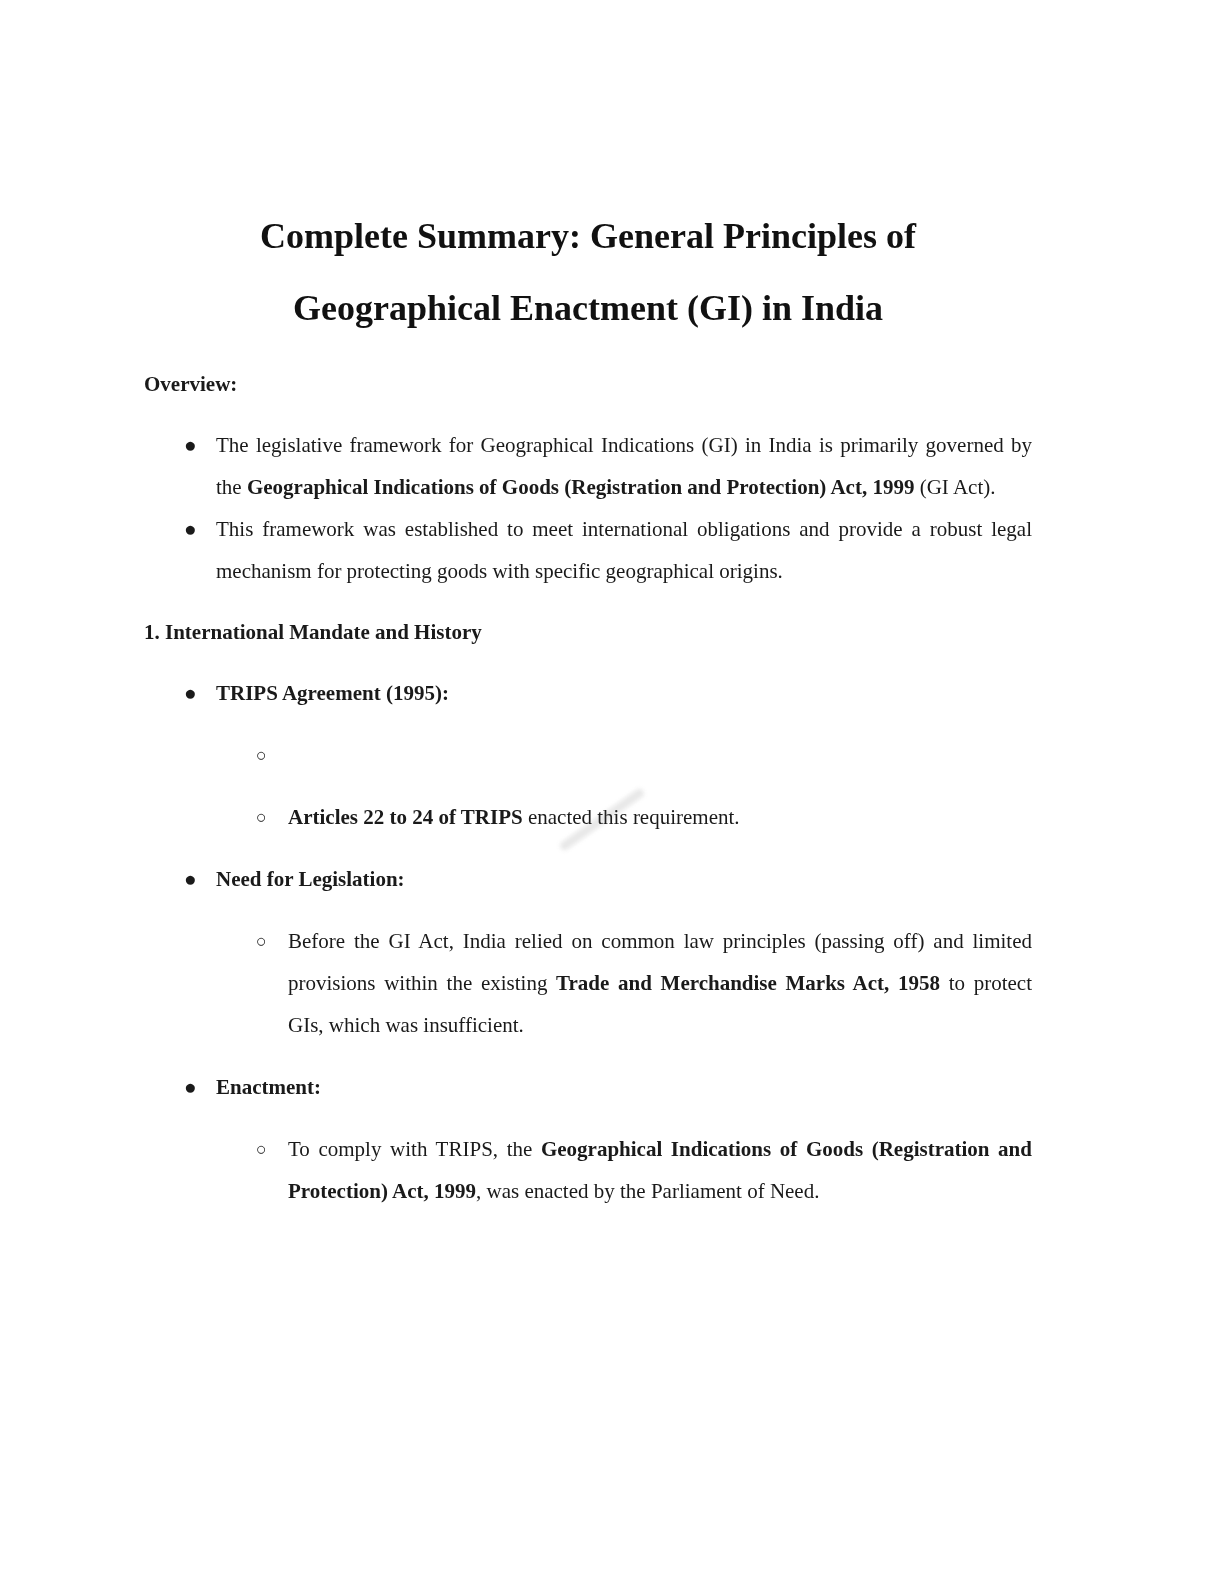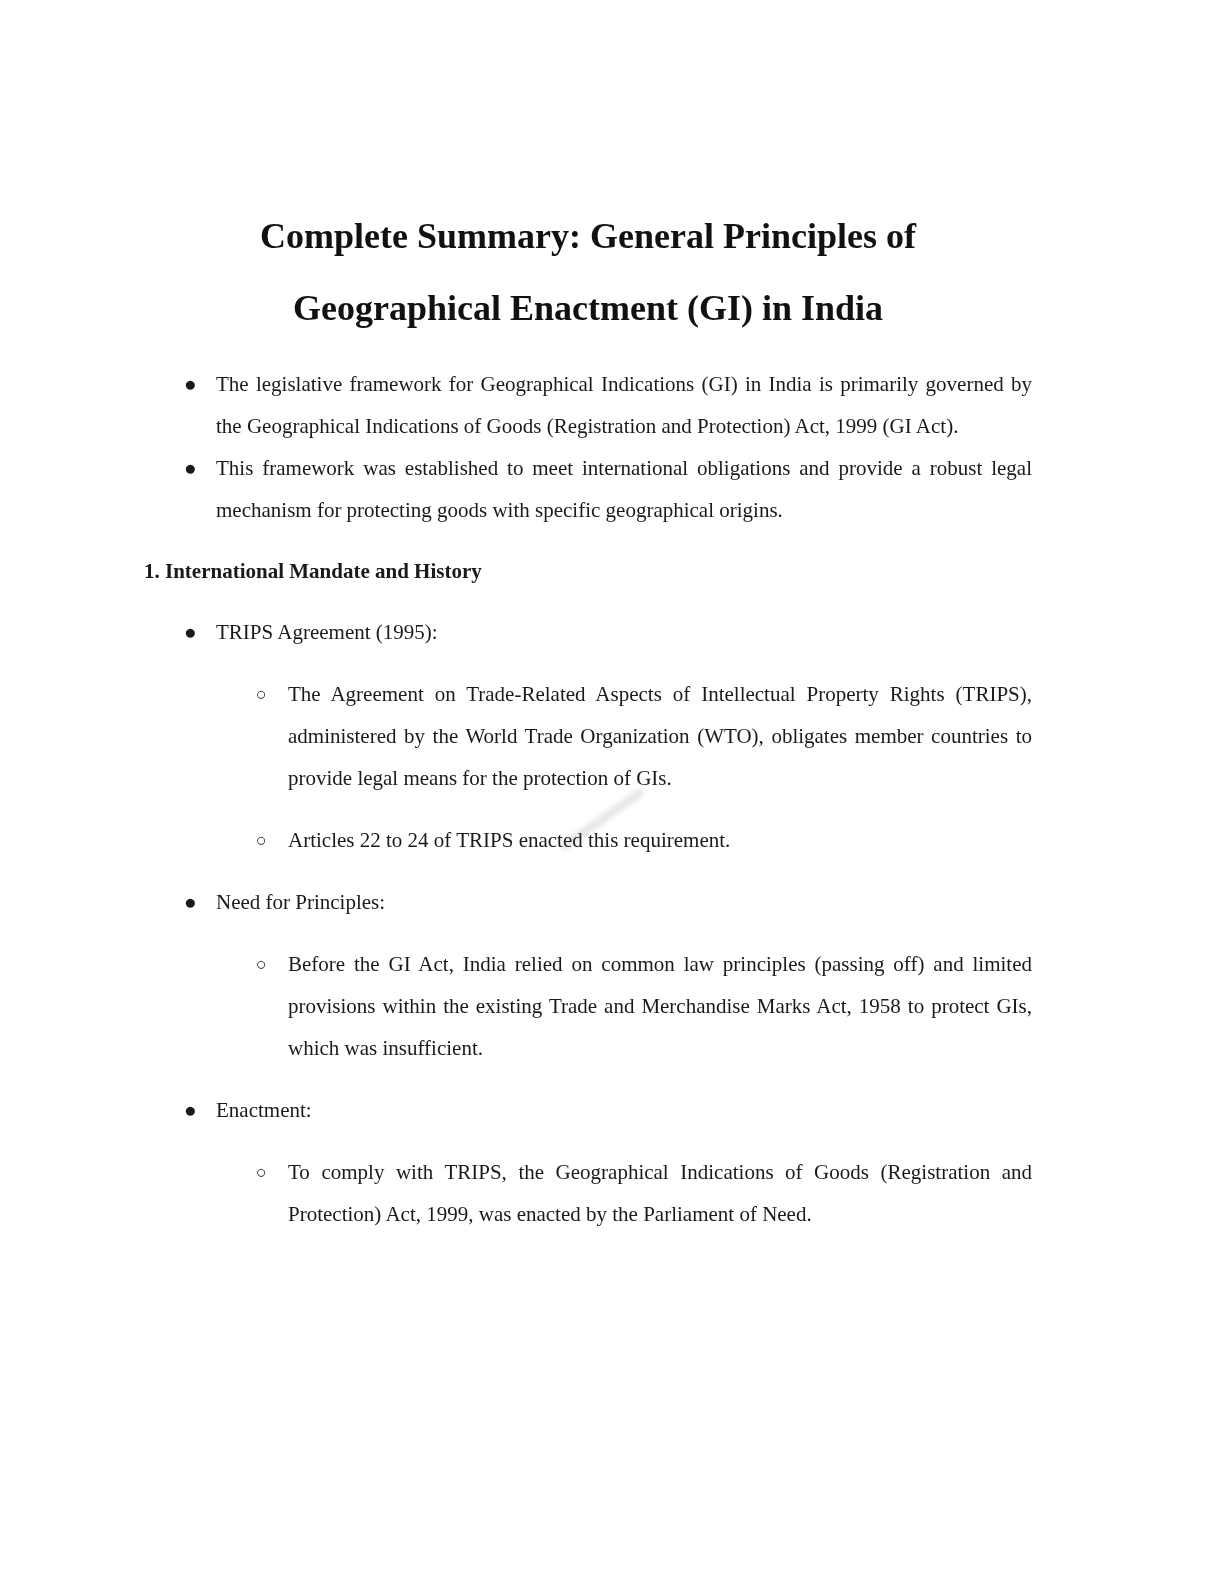--- a/index.html
+++ b/index.html
@@ -59,21 +59,21 @@
   }
   .list.tight .li { margin-bottom: 0; }
   .li1 { padding-left: 40px; }
   .li2 { padding-left: 112px; }
   .marker {
     flex: 0 0 32px;
     text-align: left;
   }
   .li2 .marker { font-size: 18px; }
   .text { flex: 1 1 auto; }
-  b, .bold-label { font-weight: 400; }
+  b, .bold-label { font-weight: 700; }
   .watermark {
     position: absolute;
     left: 552px;
     top: 770px;
     width: 100px;
     height: 9px;
     background: rgba(90, 90, 90, 0.14);
     border-radius: 5px;
     transform: rotate(-35deg);
     filter: blur(2px);
@@ -85,20 +85,21 @@
 <div class="page">
 
   <div class="watermark"></div>
 
   <h1 class="doc-title">
     <span class="title-line">Complete Summary: General Principles of</span>
     <span class="title-line">Geographical Enactment (GI) in India</span>
   </h1>
 
 
+  <h2 class="heading">Overview:</h2>
 
   <div class="list tight">
     <div class="li li1">
       <span class="marker">●</span>
       <span class="text"><span>The legislative framework for Geographical Indications (GI) in India is primarily governed by the </span><b>Geographical Indications of Goods (Registration and Protection) Act, 1999</b><span> (GI Act).</span></span>
     </div>
     <div class="li li1">
       <span class="marker">●</span>
       <span class="text"><span>This framework was established to meet international obligations and provide a robust legal mechanism for protecting goods with specific geographical origins.</span><b></b><span></span></span>
     </div>
@@ -108,30 +109,29 @@
 
 
   <div class="list">
 
     <div class="li li1">
       <span class="marker">●</span>
       <span class="text bold-label">TRIPS Agreement (1995):</span>
     </div>
     <div class="li li2">
       <span class="marker">○</span>
-      <span class="text"><span>The </span><b>Agreement on Trade-Related Aspects of Intellectual Property Rights (TRIPS)</b><span>, administered by the World Trade Organization (WTO), obligates member countries to provide legal means for the protection of GIs.</span></span>
     </div>
     <div class="li li2">
       <span class="marker">○</span>
       <span class="text"><span></span><b>Articles 22 to 24 of TRIPS</b><span> enacted this requirement.</span></span>
     </div>
 
     <div class="li li1">
       <span class="marker">●</span>
-      <span class="text bold-label">Need for Principles:</span>
+      <span class="text bold-label">Need for Legislation:</span>
     </div>
     <div class="li li2">
       <span class="marker">○</span>
       <span class="text"><span>Before the GI Act, India relied on common law principles (passing off) and limited provisions within the existing </span><b>Trade and Merchandise Marks Act, 1958</b><span> to protect GIs, which was insufficient.</span></span>
     </div>
 
     <div class="li li1">
       <span class="marker">●</span>
       <span class="text bold-label">Enactment:</span>
     </div>

